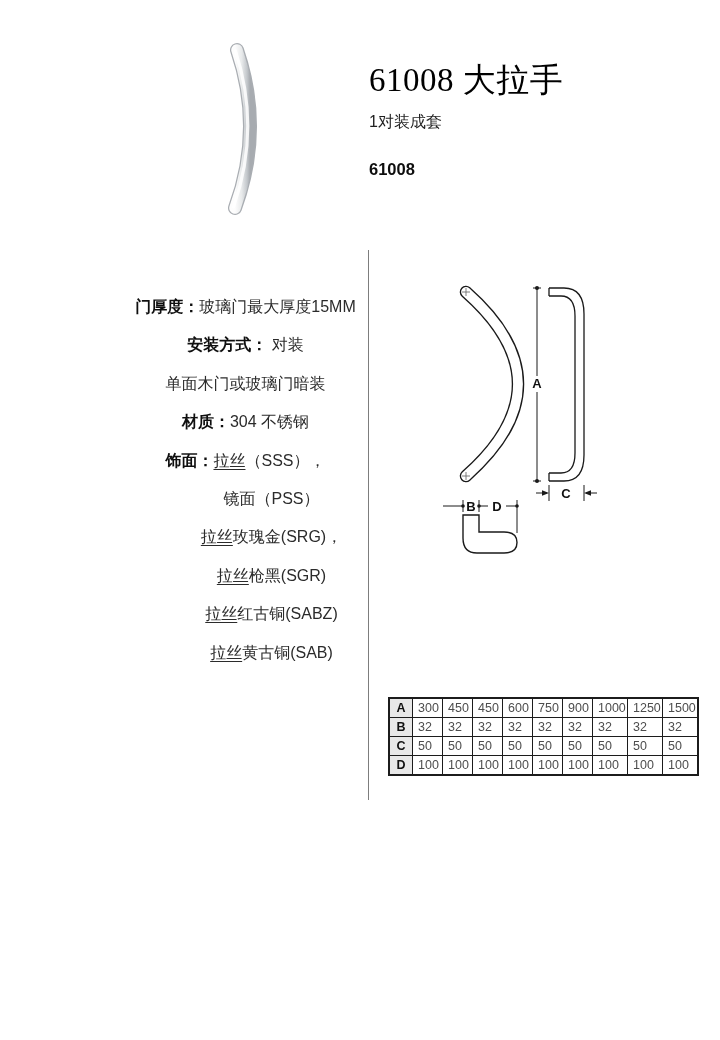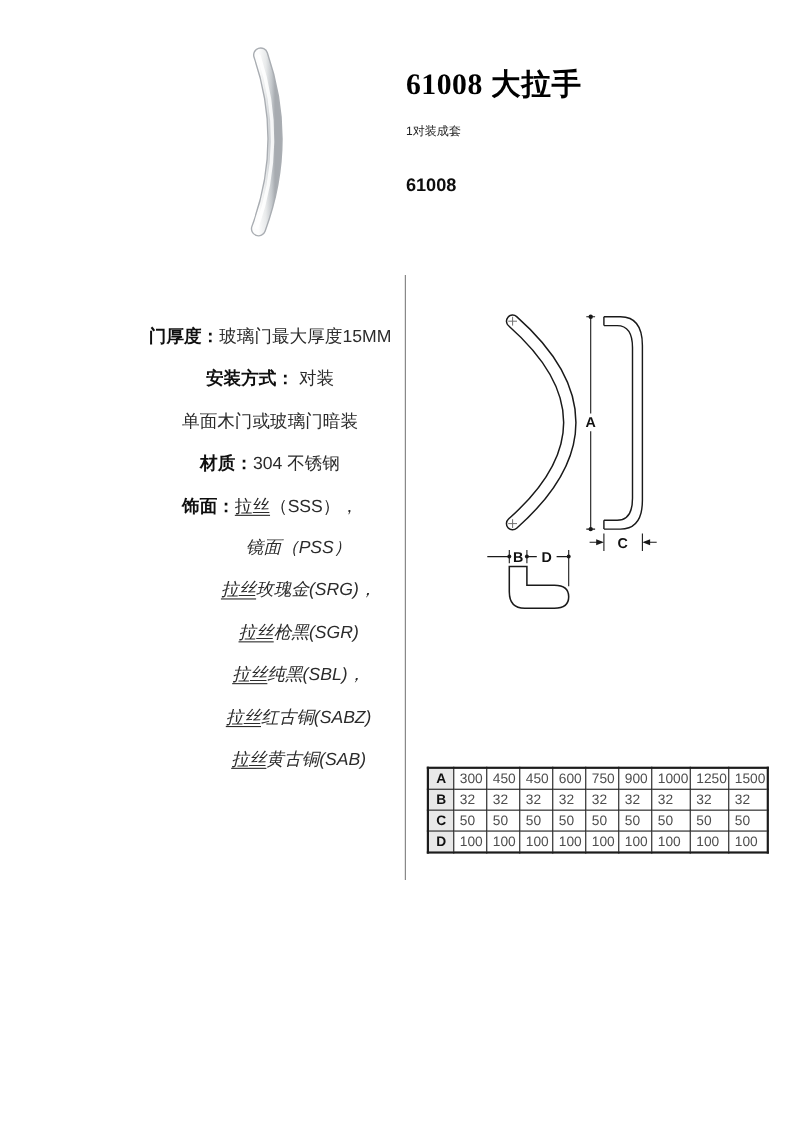--- a/index.html
+++ b/index.html
@@ -7,35 +7,35 @@
     width:720px;height:1040px;position:relative;background:#ffffff;
     font-family:"Liberation Sans","DejaVu Sans",sans-serif;overflow:hidden;
     -webkit-font-smoothing:antialiased;
   }
   .abs{position:absolute;}
 
   
   .title{
     left:369px;top:58px;
     font-family:"Liberation Serif","DejaVu Serif",serif;
-    font-size:27px;color:#000;letter-spacing:.5px;white-space:nowrap;font-weight:bold;
-  }
-  .subtitle{left:369px;top:112px;font-size:11px;color:#1f1f1f;}
+    font-size:33px;color:#000;letter-spacing:.5px;white-space:nowrap;
+  }
+  .subtitle{left:369px;top:112px;font-size:16px;color:#1f1f1f;}
   .model{left:369px;top:160px;font-size:16.5px;font-weight:bold;color:#0d0d0d;}
 
   
   .photo{left:212px;top:38px;}
 
   
   .divider{left:368px;top:250px;width:1px;height:550px;background:#7d7d7d;}
 
   
   .specs{left:108px;top:288px;width:275px;font-size:16px;color:#2b2b2b;}
   .spec-line{height:38.4px;line-height:38.4px;white-space:nowrap;text-align:center;}
-  .spec-line.indent{padding-left:52px;font-style:italic;}
+  .spec-line.indent{padding-left:52px;}
   .lbl{font-weight:bold;color:#0f0f0f;}
   .und{text-decoration:underline;text-underline-offset:3px;}
 
   
   .diagram{left:437px;top:272px;}
 
   
   .size-table{
     left:388px;top:697px;border-collapse:collapse;table-layout:fixed;
     font-family:"Liberation Sans","DejaVu Sans",sans-serif;
@@ -79,21 +79,20 @@
 
 <div class="abs specs">
   <div class="spec-line"><span class="lbl">门厚度：</span><span class="und"></span><span>玻璃门最大厚度15MM</span></div>
   <div class="spec-line"><span class="lbl">安装方式：</span><span class="und"></span><span> 对装</span></div>
   <div class="spec-line"><span class="lbl"></span><span class="und"></span><span>单面木门或玻璃门暗装</span></div>
   <div class="spec-line"><span class="lbl">材质：</span><span class="und"></span><span>304 不锈钢</span></div>
   <div class="spec-line"><span class="lbl">饰面：</span><span class="und">拉丝</span><span>（SSS），</span></div>
   <div class="spec-line indent"><span class="lbl"></span><span class="und"></span><span>镜面（PSS）</span></div>
   <div class="spec-line indent"><span class="lbl"></span><span class="und">拉丝</span><span>玫瑰金(SRG)，</span></div>
   <div class="spec-line indent"><span class="lbl"></span><span class="und">拉丝</span><span>枪黑(SGR)</span></div>
-  <div class="spec-line indent"><span class="lbl"></span><span class="und">拉丝</span><span>纯黑(SBL)，</span></div>
   <div class="spec-line indent"><span class="lbl"></span><span class="und">拉丝</span><span>红古铜(SABZ)</span></div>
   <div class="spec-line indent"><span class="lbl"></span><span class="und">拉丝</span><span>黄古铜(SAB)</span></div>
 </div>
 
 <svg class="abs diagram" width="210" height="300" viewBox="0 0 210 300" font-family="Liberation Sans, DejaVu Sans, sans-serif">
   <g stroke="#1a1a1a" fill="none" stroke-width="1.3">
 
     <g>
       <path d="M 29,20 Q 133,112 29,204" stroke="#1a1a1a" stroke-width="12.5" stroke-linecap="round"></path>
       <path d="M 29,20 Q 133,112 29,204" stroke="#ffffff" stroke-width="9.8" stroke-linecap="round"></path>

